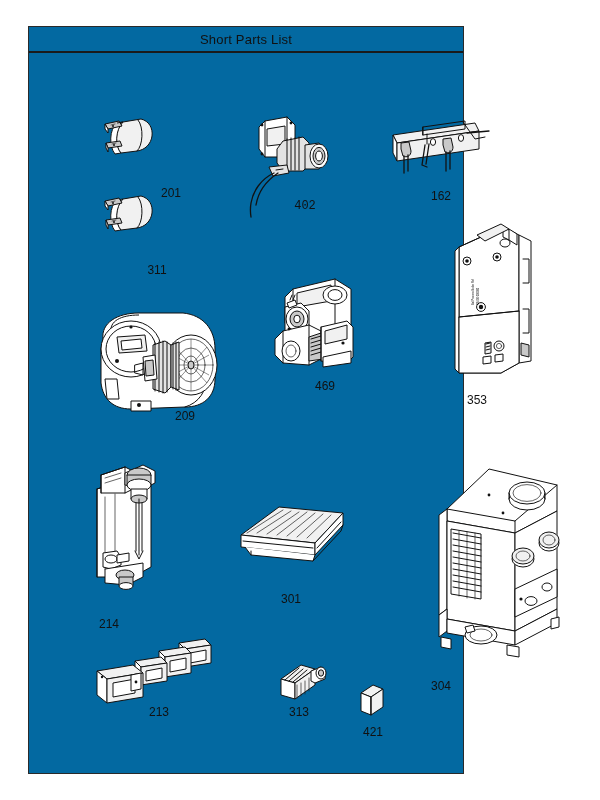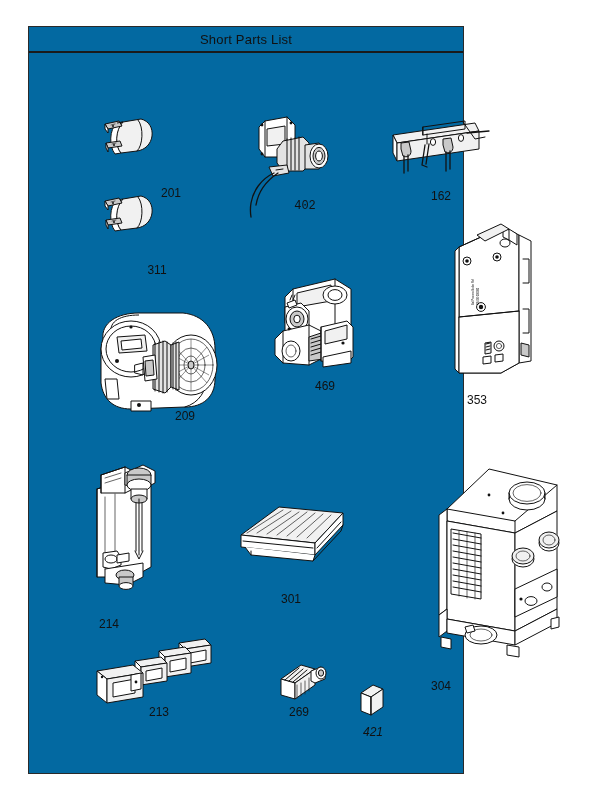--- a/index.html
+++ b/index.html
@@ -348,28 +348,28 @@
         <path class="fgl" d="M14 22 L34 8 L48 12 L28 26 Z"></path>
         <path class="fw" d="M14 22 L28 26 L28 42 L14 38 Z"></path>
         <path class="fgl" d="M28 26 L48 12 L48 28 L28 42 Z"></path>
         <path class="ln" d="M18 23 L32 11 M22 24 L36 12 M26 25 L40 13"></path>
         <path class="thin" d="M30 28 L30 41 M34 26 L34 39 M38 24 L38 37 M42 21 L42 34"></path>
         <path class="fw" d="M44 14 L54 10 L58 14 L58 22 L48 26 L44 24 Z"></path>
         <ellipse class="fw" cx="54" cy="16" rx="5" ry="6"></ellipse>
         <ellipse class="fgd" cx="54" cy="16" rx="2.6" ry="3.2"></ellipse>
       </svg>
     </div>
-    <div class="lbl" style="left:10px;top:48px;width:44px;">269</div>
+    <div class="lbl" style="left:10px;top:48px;width:44px;">313</div>
   </div>
 
   <div class="part" style="left:320px;top:652px;">
     <div class="art">
       <svg width="50" height="46" viewBox="0 0 50 46">
         <path class="fgl" d="M12 14 L24 6 L34 10 L22 18 Z"></path>
         <path class="fw" d="M12 14 L22 18 L22 36 L12 32 Z"></path>
         <path class="fgl" d="M22 18 L34 10 L34 28 L22 36 Z"></path>
         <path class="ln" d="M22 18 L22 36"></path>
       </svg>
     </div>
-    <div class="lbl" style="left:-2px;top:46px;width:52px;font-style:italic;">421</div>
+    <div class="lbl" style="left:-2px;top:46px;width:52px;">421</div>
   </div>
 
 </div>
 
 </body></html>

